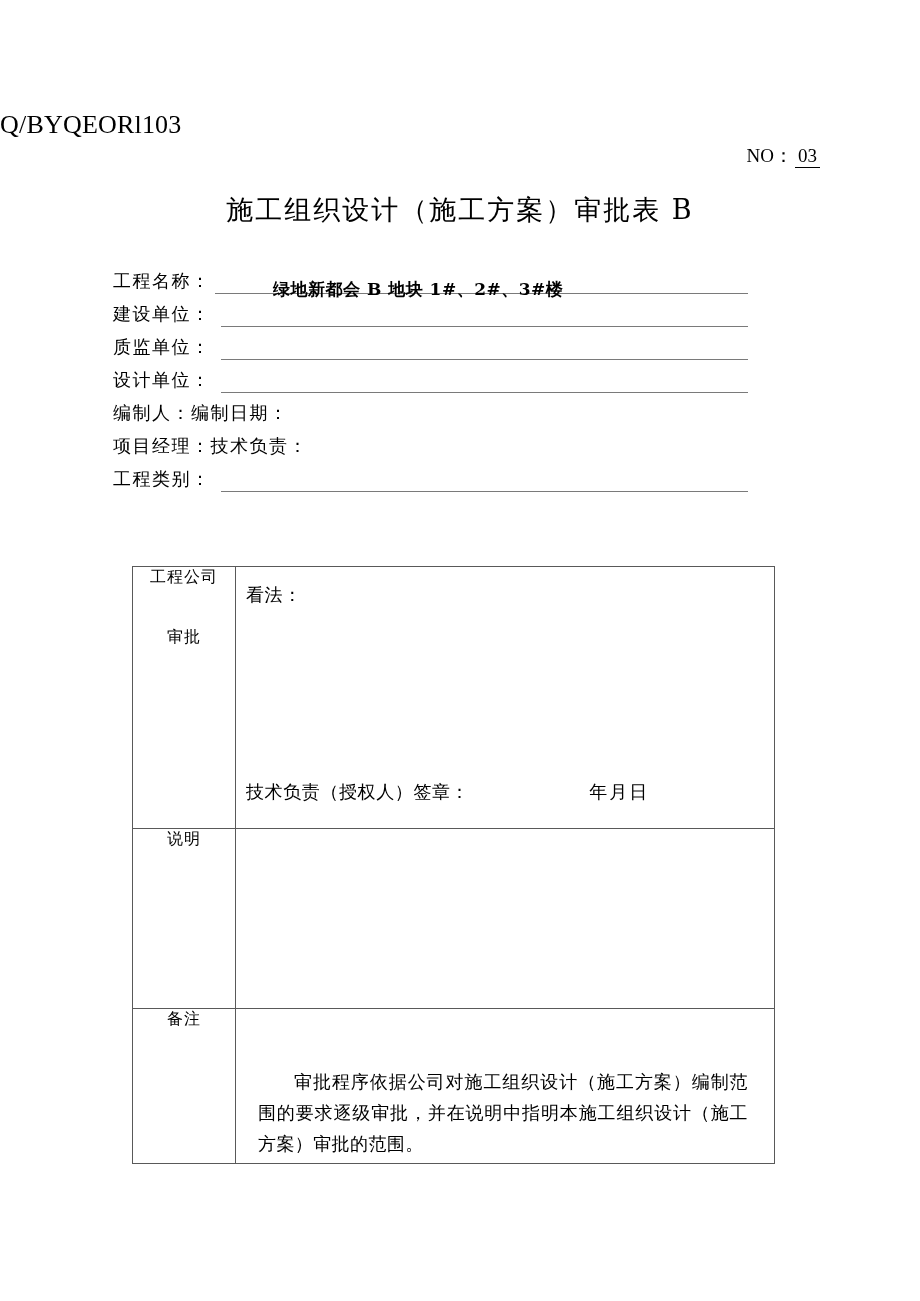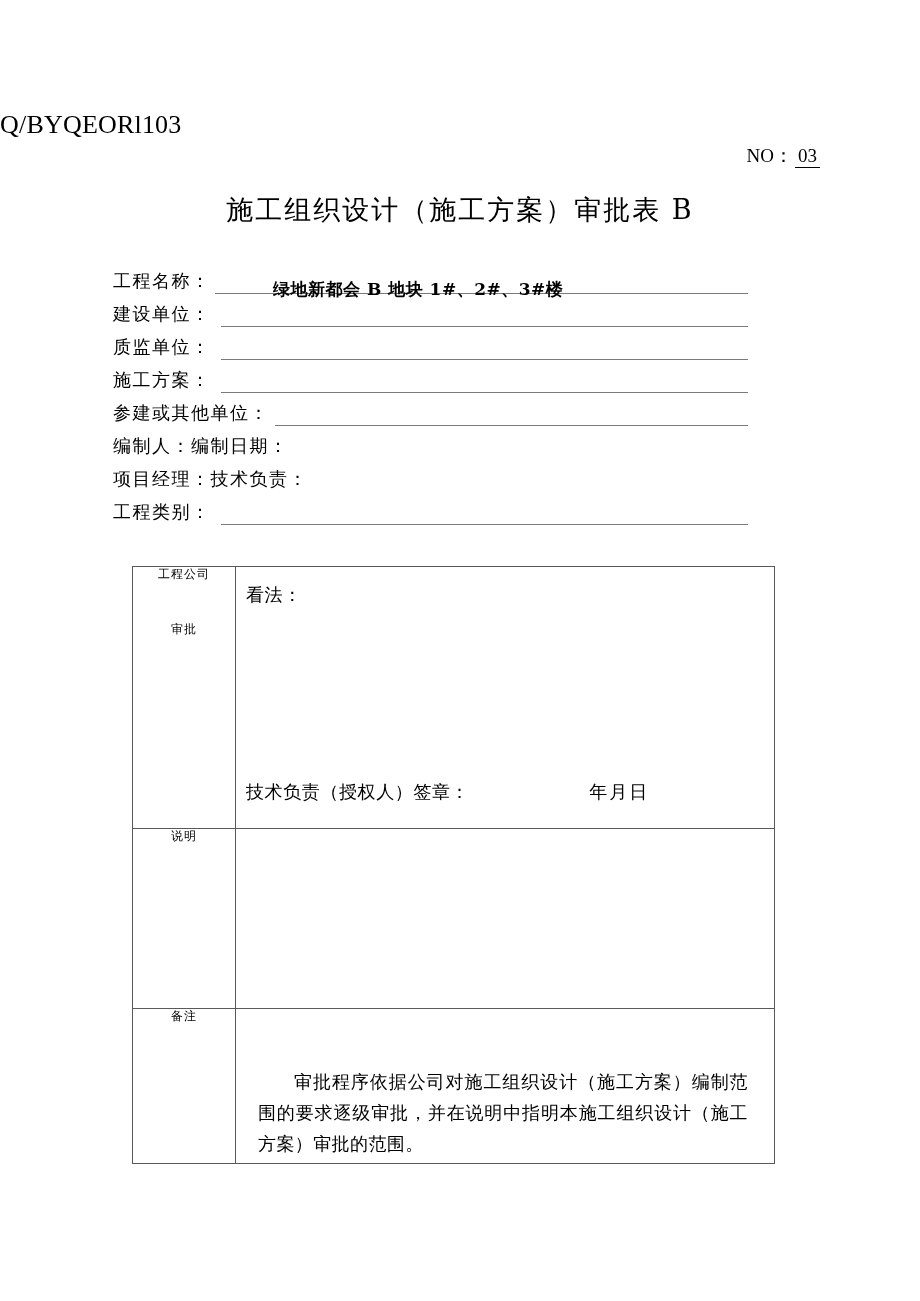--- a/index.html
+++ b/index.html
@@ -105,21 +105,21 @@
   }
   .approval-table td {
     border: 1px solid #595959;
     vertical-align: top;
     padding: 0;
   }
   .col-label {
     width: 102px;
     text-align: center;
     vertical-align: middle;
-    font-size: 12px;
+    font-size: 16px;
     letter-spacing: 1px;
     line-height: 1.25;
   }
   .col-label .stack-top { display: block; }
   .col-label .stack-bot { display: block; margin-top: 40px; }
   .cell-body {
     position: relative;
     padding: 16px 14px 10px 10px;
     font-size: 18px;
     letter-spacing: 0.6px;
@@ -175,28 +175,24 @@
       <span class="rule" style="left:108px; width:527px;"></span>
     </div>
 
     <div class="form-row">
       <span class="lbl">质监单位：</span>
       <span class="rule" style="left:108px; width:527px;"></span>
     </div>
 
 
     <div class="form-row">
-      <span class="lbl">施工方案：</span>
-      <span class="rule" style="left:108px; width:527px;"></span>
-    </div>
-
-    <div class="form-row">
-      <span class="lbl">参建或其他单位：</span>
-      <span class="rule" style="left:162px; width:473px;"></span>
-    </div>
+      <span class="lbl">设计单位：</span>
+      <span class="rule" style="left:108px; width:527px;"></span>
+    </div>
+
 
     <div class="form-row">
       <span class="lbl">编制人：编制日期：</span>
     </div>
 
     <div class="form-row">
       <span class="lbl">项目经理：技术负责：</span>
     </div>
 
     <div class="form-row">

